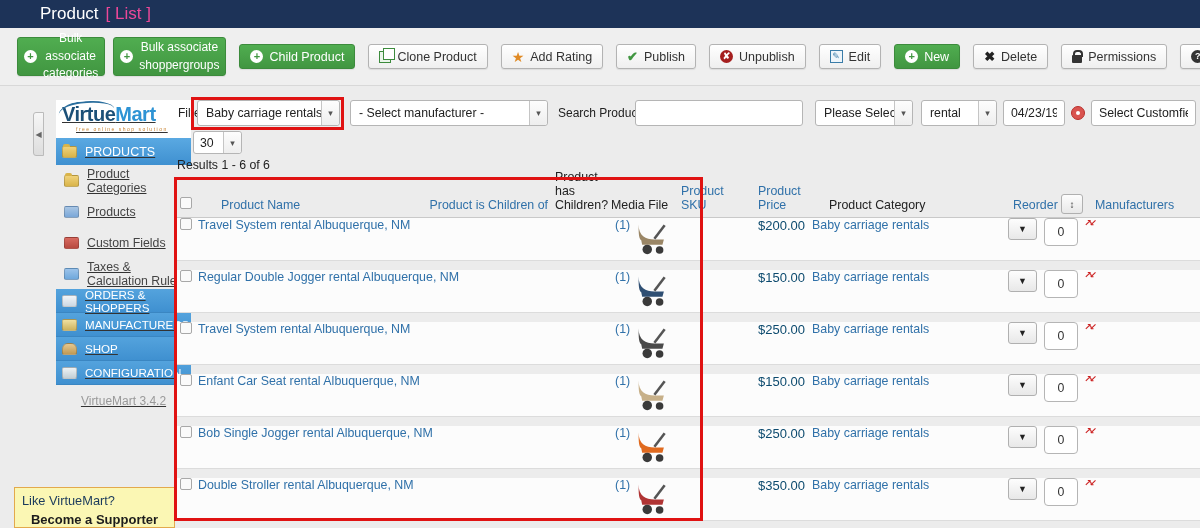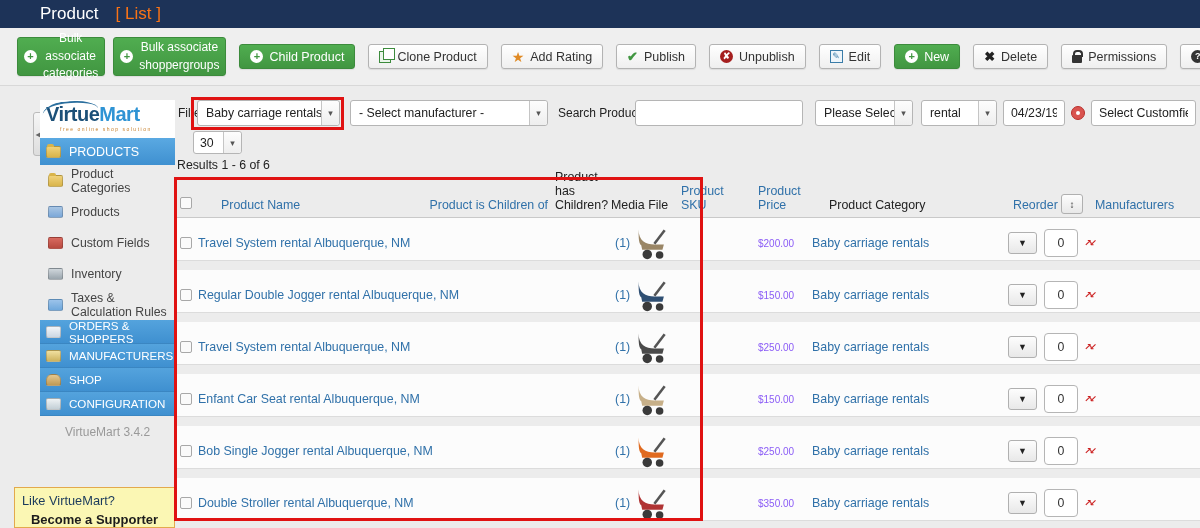--- a/index.html
+++ b/index.html
@@ -4,21 +4,21 @@
 <style>
   * { margin:0; padding:0; box-sizing:border-box; }
   html,body { width:1200px; height:528px; overflow:hidden;
     font-family:"Liberation Sans","DejaVu Sans",sans-serif; font-size:12.5px;
     background:#ececec; color:#333; }
 
   
   .topbar { position:absolute; left:0; top:0; width:1200px; height:28px;
     background:#1d3358; display:flex; align-items:center; padding-left:40px; }
   .topbar .t1 { color:#fff; font-size:17px; }
-  .topbar .t2 { color:#f97316; font-size:17px; margin-left:17px; }
+  .topbar .t2 { color:#ec4899; font-size:17px; margin-left:7px; }
 
   
   .toolbar { position:absolute; left:0; top:28px; width:1200px; height:58px;
     background:#efefef; border-bottom:1px solid #d8d8d8;
     display:flex; align-items:center; padding-left:17px; }
   .btn { display:inline-flex; align-items:center; justify-content:center;
     height:25px; padding:0 10px; border-radius:3px; font-size:12.5px;
     border:1px solid #b3b3b3; background:linear-gradient(#ffffff,#efefef);
     color:#333; cursor:pointer; margin-right:13px; white-space:nowrap;
     box-shadow:0 1px 1px rgba(0,0,0,.08); }
@@ -42,21 +42,21 @@
   .ic-lock { width:10px; height:8px; background:#333; border-radius:1px; position:relative; margin-top:4px; }
   .ic-lock:before { content:""; position:absolute; left:1px; top:-5px; width:6px; height:5px;
     border:2px solid #333; border-bottom:none; border-radius:4px 4px 0 0; }
   .ic-help { width:13px; height:13px; border-radius:50%; background:#333; color:#fff;
     font-size:9px; line-height:13px; font-weight:bold; }
 
   
   .grip { position:absolute; left:33px; top:112px; width:11px; height:44px;
     background:linear-gradient(#f6f6f6,#ddd); border:1px solid #bbb; border-radius:3px 0 0 3px;
     color:#666; font-size:8px; display:flex; align-items:center; justify-content:center; }
-  .sidebar { position:absolute; left:40px; top:100px; width:135px; }
+  .sidebar { position:absolute; left:56px; top:100px; width:135px;text-decoration:underline; }
   .logo { background:#fff; height:38px; padding:3px 0 0 6px; position:relative; }
   .logo .l1 { color:#1c5078; font-size:20px; font-weight:bold; letter-spacing:-.5px; }
   .logo .l2 { color:#2e93d4; font-size:20px; font-weight:bold; letter-spacing:-.5px; }
   .logo .swoosh { position:absolute; left:2px; top:1px; width:56px; height:14px;
     border-top:2px solid #2b6f9e; border-radius:50% 70% 0 0 / 100% 90% 0 0; transform:rotate(-6deg); }
   .logo .tag { display:block; font-size:5px; letter-spacing:1.5px; color:#c77f2a; margin-left:14px; }
   .s-active { height:27px; background:linear-gradient(#5aa9e2,#3f90d0); color:#fff;
     display:flex; align-items:center; padding-left:6px; font-size:12.5px; }
   .s-item { height:31px; display:flex; align-items:center; padding-left:8px; color:#444;
     font-size:12.3px; cursor:pointer; }
@@ -102,23 +102,23 @@
     border-radius:50%; background:#fff; }
   .results { position:absolute; left:177px; top:155px; font-size:12.3px; color:#222; }
 
   
   .thead { position:absolute; left:175px; top:170px; width:1025px; height:48px;
     border-bottom:1px solid #c9c9c9; }
   .th { position:absolute; bottom:5px; font-weight:normal; font-size:12.4px; color:#222; }
   .th.link { color:#3071a9; cursor:pointer; }
   .row { position:absolute; left:175px; width:1025px; height:43px; background:#fcfcfc;
     border-bottom:1px solid #dcdcdc; }
-  .cell { position:absolute; top:0; height:50px; display:flex; align-items:center; }
+  .cell { position:absolute; top:0; height:50px; display:flex; }
   .rowlink { color:#3071a9; text-decoration:none; font-size:12.4px; cursor:pointer; }
-  .price { color:#8b5cf6; font-size:10px; }
+  .price { color:#0c4a6e; font-size:13px; }
   .cb { width:12px; height:12px; border:1px solid #a8a8a8; border-radius:2px; background:#fafafa;
     cursor:pointer; }
   .media-img { width:38px; height:40px; margin-left:3px; }
   .ddbtn { width:29px; height:22px; border:1px solid #b0b0b0; border-radius:3px;
     background:linear-gradient(#fdfdfd,#e8e8e8); display:flex; align-items:center;
     justify-content:center; font-size:9px; color:#222; cursor:pointer; }
   .numin { position:absolute; left:36px; width:34px; height:28px; border:1px solid #b5b5b5;
     border-radius:4px; background:#fff; text-align:center; font-size:12.3px; color:#333;
     font-family:"Liberation Sans",sans-serif; }
   .movico { position:absolute; left:76px; color:#cc2222; font-size:9px; font-weight:bold;
@@ -209,24 +209,20 @@
     <span class="sicon folder"></span>
     <span>Product Categories</span>
   </div>
   <div class="s-item">
     <span class="sicon box"></span>
     <span>Products</span>
   </div>
   <div class="s-item">
     <span class="sicon fields"></span>
     <span>Custom Fields</span>
-  </div>
-  <div class="s-item">
-    <span class="sicon inventory"></span>
-    <span>Inventory</span>
   </div>
   <div class="s-item">
     <span class="sicon taxes"></span>
     <span>Taxes &amp; Calculation Rules</span>
   </div>
   <div class="s-sect">
     <span class="sicon pages"></span>
     <span>ORDERS &amp; SHOPPERS</span>
   </div>
   <div class="s-sect">

